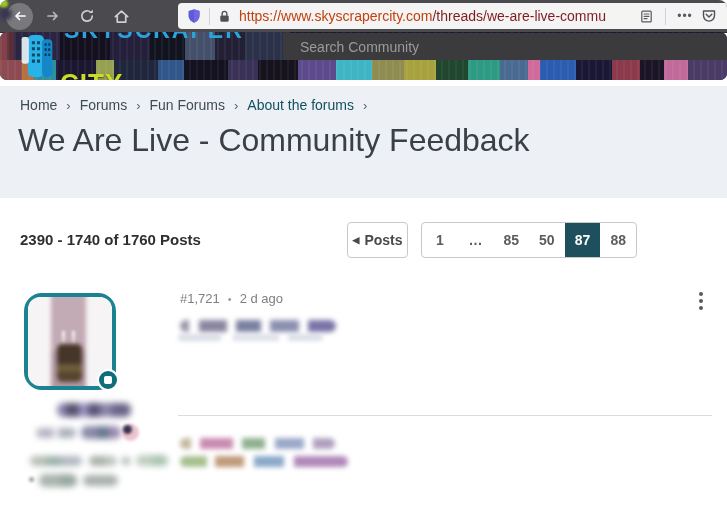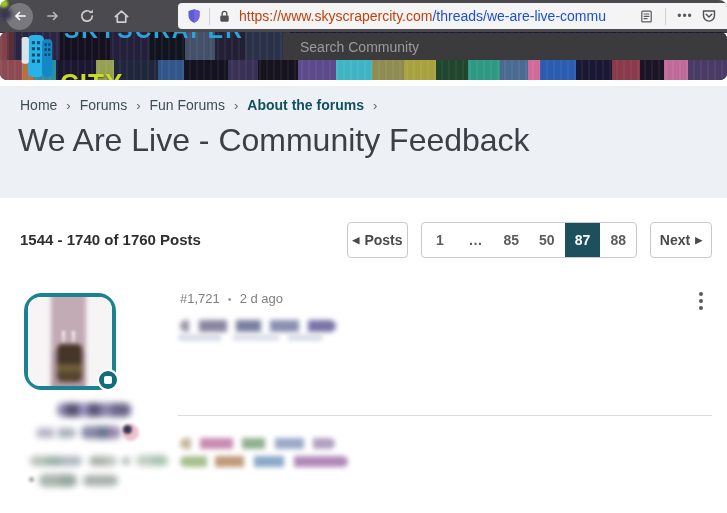--- a/index.html
+++ b/index.html
@@ -8,21 +8,21 @@
   
   .toolbar{position:absolute;top:0;left:0;right:0;height:32px;background:#4b4b4f;border-bottom:1px solid #303033;display:flex;align-items:center;}
   .tb-btn{display:flex;align-items:center;justify-content:center;width:28px;height:28px;flex:0 0 auto;}
   .back-circle{width:27px;height:27px;border-radius:50%;background:#79797d;display:flex;align-items:center;justify-content:center;margin-left:6px;}
   .tb-gap{width:6px;flex:0 0 auto;}
   .urlbar{position:absolute;left:178px;top:3px;right:0;height:26px;background:#f4f4f5;border-radius:4px 0 0 4px;display:flex;align-items:center;padding:0 6px 0 8px;box-sizing:border-box;}
   .urlsep{width:1px;height:17px;background:#d2d2d6;margin:0 7px;flex:0 0 auto;}
   .url-text{flex:1 1 auto;overflow:hidden;white-space:nowrap;font-size:14px;position:relative;}
   .url-text::after{content:"";position:absolute;right:0;top:0;bottom:0;width:26px;background:linear-gradient(90deg,rgba(244,244,245,0),#f4f4f5);}
   .url-domain{color:#c2410c;}
-  .url-path{color:#1d4ed8;}
+  .url-path{color:#7f1d1d;}
   .url-btn{display:flex;align-items:center;justify-content:center;width:24px;height:24px;flex:0 0 auto;}
   .dots3{color:#5a5a5e;font-size:12px;letter-spacing:1px;line-height:24px;}
 
   
   .site-header{position:absolute;top:32px;left:0;right:0;height:48px;background:#1c1830;overflow:hidden;border-radius:7px;}
   .art-top{position:absolute;left:0;top:0;width:290px;height:28px;
     background:linear-gradient(90deg,#83424a 0 7px,#5a2e38 7px 14px,#2b2544 14px 60px,#14101f 60px 110px,#241f3a 110px 150px,#11131f 150px 185px,#44506a 185px 215px,#232036 215px 245px,#2a3148 245px 290px);}
   .art-bottom{position:absolute;left:0;top:28px;right:0;height:20px;
     background:linear-gradient(90deg,#8d4a52 0 22px,#b5713f 22px 34px,#2e8fa0 34px 56px,#1b1730 56px 96px,#97a050 96px 114px,#20263c 114px 158px,#30568a 158px 184px,#141120 184px 228px,#3a3156 228px 258px,#16131e 258px 298px,#5d4a8c 298px 336px,#3fb4c4 336px 372px,#8f8c52 372px 404px,#a8a23e 404px 436px,#20462e 436px 468px,#2f9a84 468px 500px,#4a6a92 500px 528px,#d06a9a 528px 540px,#2a5cb0 540px 576px,#191733 576px 612px,#8a3a4a 612px 640px,#1a1426 640px 664px,#c06a9a 664px 688px,#4a3a66 688px 727px);}
   .art-texture{position:absolute;inset:0;background:repeating-linear-gradient(90deg,rgba(255,255,255,0.05) 0 2px,rgba(0,0,0,0) 2px 7px);}
@@ -30,21 +30,21 @@
   .logo-city{position:absolute;left:60px;top:38px;font-size:26px;font-weight:800;letter-spacing:1px;color:#c8dc28;text-shadow:0 1px 2px rgba(0,0,0,.5);line-height:1;}
   .logo-icon{position:absolute;left:17px;top:1px;}
   .search-bar{position:absolute;left:283px;right:0;top:1px;height:27px;background:#3b3b3d;display:flex;align-items:center;padding-left:17px;box-sizing:border-box;}
   .search-bar span{color:#9b9b9b;font-size:14px;}
 
   
   .band{position:absolute;top:86px;left:0;right:0;height:112px;background:#edf1f6;}
   .breadcrumb{position:absolute;left:20px;top:11px;font-size:14px;color:#3f4c55;display:flex;align-items:center;}
   .crumb{color:#3f4c55;text-decoration:none;}
   .crumb-sep{color:#55656e;margin:0 9px;font-size:13px;}
-  .crumb-active{color:#11505f;font-weight:700;text-align:right;}
+  .crumb-active{color:#11505f;font-weight:400;text-align:right;}
   .page-title{position:absolute;left:18px;top:36px;margin:0;font-size:32px;font-weight:400;color:#3a4046;letter-spacing:0;}
 
   
   .range-text{position:absolute;left:20px;top:231px;font-size:15px;font-weight:700;color:#2f2f2f;}
   .pg-btn{position:absolute;top:222px;height:36px;background:#fff;border:1px solid #c9c9c9;border-radius:4px;box-sizing:border-box;display:flex;align-items:center;justify-content:center;font-size:14px;font-weight:600;color:#4a4a4a;cursor:pointer;}
   .pg-prev{left:347px;width:61px;}
   .pg-next{left:650px;width:62px;}
   .tri{font-size:9px;color:#4a4a4a;}
   .tri-l{margin-right:5px;}
   .tri-r{margin-left:5px;}
@@ -179,40 +179,36 @@
       <a class="crumb">Forums</a>
       <span class="crumb-sep">›</span>
       <a class="crumb">Fun Forums</a>
       <span class="crumb-sep">›</span>
       <a class="crumb crumb-active">About the forums</a>
       <span class="crumb-sep">›</span>
     </nav>
     <h1 class="page-title">We Are Live - Community Feedback</h1>
   </div>
 
-  <div class="range-text">1544 - 1740 of 1760 Posts</div>
+  <div class="range-text">2390 - 1740 of 1760 Posts</div>
 
   <div class="pg-btn pg-prev">
     <span class="tri tri-l">◀</span>
     <span>Posts</span>
   </div>
 
   <div class="pg-pages">
     <div class="pg-cell">1</div>
     <div class="pg-cell">…</div>
     <div class="pg-cell">85</div>
     <div class="pg-cell">50</div>
     <div class="pg-cell current">87</div>
     <div class="pg-cell">88</div>
   </div>
 
-  <div class="pg-btn pg-next">
-    <span>Next</span>
-    <span class="tri tri-r">▶</span>
-  </div>
 
   <div class="avatar">
     <div class="avatar-img">
       <div class="avatar-strip"></div>
       <div class="candle c1"></div>
       <div class="candle c2"></div>
       <div class="avatar-cake"></div>
     </div>
     <div class="avatar-badge"></div>
   </div>

